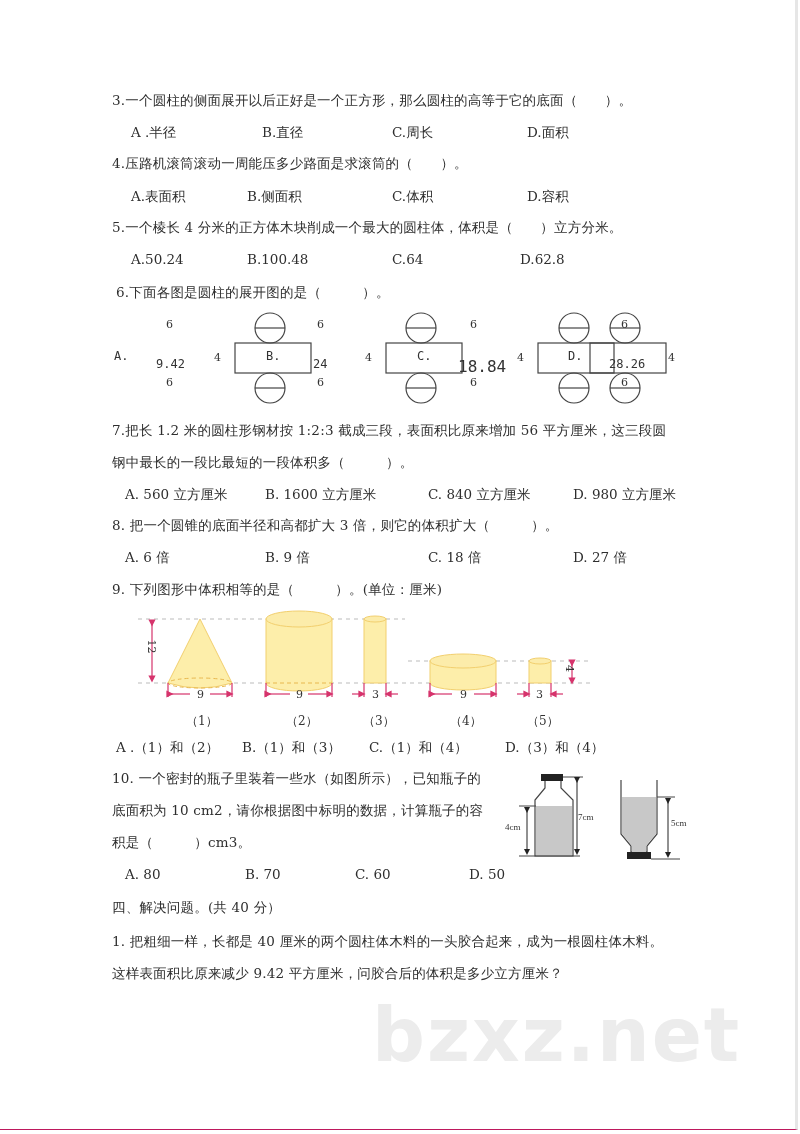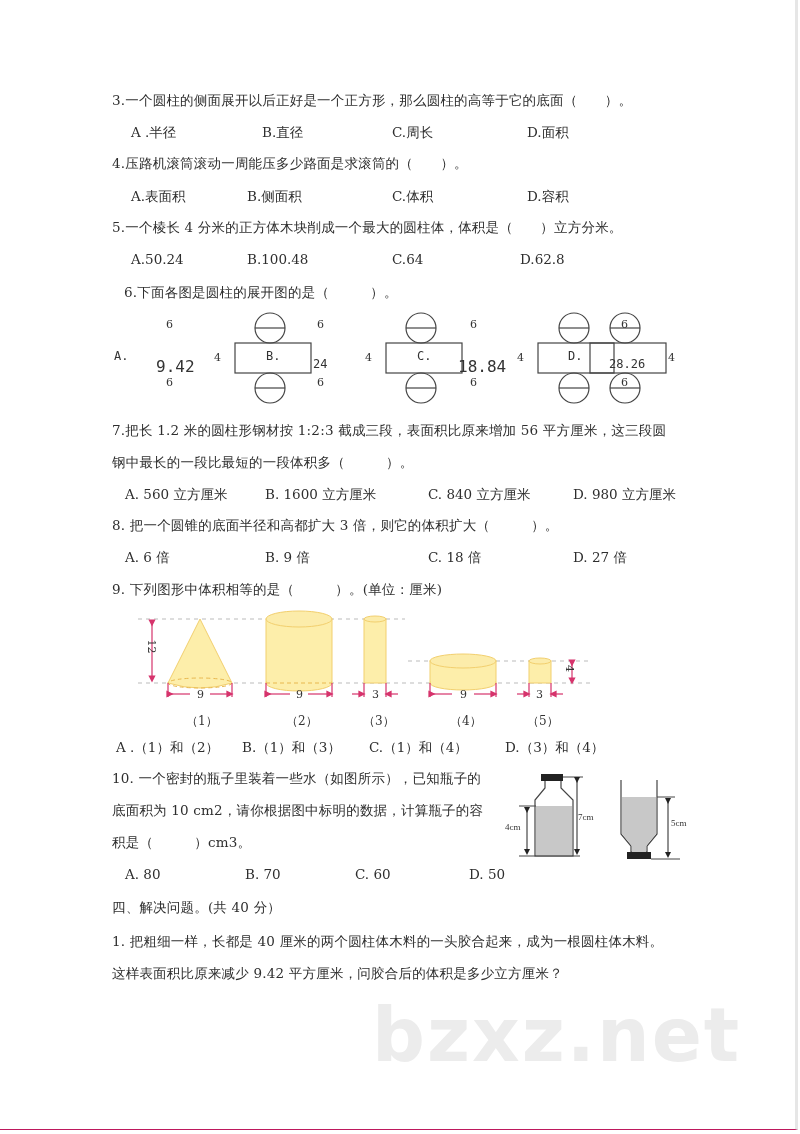--- a/index.html
+++ b/index.html
@@ -35,21 +35,21 @@
   <div class="opt" style="left:247px;top:188px;" data-name="question-4-option-b">B.侧面积</div>
   <div class="opt" style="left:392px;top:188px;" data-name="question-4-option-c">C.体积</div>
   <div class="opt" style="left:527px;top:188px;text-align:right;" data-name="question-4-option-d">D.容积</div>
 
   <div class="line" style="left:112px;top:219px;" data-name="question-5-text">5.一个棱长 4 分米的正方体木块削成一个最大的圆柱体，体积是（　　）立方分米。</div>
   <div class="opt" style="left:131px;top:251px;" data-name="question-5-option-a">A.50.24</div>
   <div class="opt" style="left:247px;top:251px;" data-name="question-5-option-b">B.100.48</div>
   <div class="opt" style="left:392px;top:251px;" data-name="question-5-option-c">C.64</div>
   <div class="opt" style="left:520px;top:251px;" data-name="question-5-option-d">D.62.8</div>
 
-  <div class="line" style="left:124px;top:284px;text-align:center;" data-name="question-6-text">6.下面各图是圆柱的展开图的是（　　　）。</div>
+  <div class="line" style="left:116px;top:284px;text-align:center;" data-name="question-6-text">6.下面各图是圆柱的展开图的是（　　　）。</div>
 
   <svg style="position:absolute;left:100px;top:310px;" width="600" height="100" data-name="question-6-figures">
     <g fill="none" stroke="#444" stroke-width="1.2">
 
       <circle cx="170" cy="18" r="15"></circle>
         <line x1="155" y1="18" x2="185" y2="18"></line>
       <rect x="135" y="33" width="76" height="30"></rect>
       <circle cx="170" cy="78" r="15"></circle>
         <line x1="155" y1="78" x2="185" y2="78"></line>
 
@@ -88,21 +88,21 @@
   <div class="cap" style="left:570px;top:318px;font-size:11px;" data-name="figure-c-top-circle">6</div>
   <div class="cap" style="left:621px;top:318px;font-size:11px;" data-name="figure-d-top-circle">6</div>
 
   <style>
     [data-name="figure-a-top-circle"]{left:166px!important;}
     [data-name="figure-b-top-circle"]{left:317px!important;}
     [data-name="figure-c-top-circle"]{left:470px!important;}
     [data-name="figure-d-top-circle"]{left:621px!important;}
   </style>
 
-  <div class="cap" style="left:156px;top:357px;font-family:'DejaVu Sans Mono',monospace;font-size:16px;" data-name="figure-a-rect-value">9.42</div>
+  <div class="cap" style="left:156px;top:357px;font-family:'DejaVu Sans Mono',monospace;font-size:12px;" data-name="figure-a-rect-value">9.42</div>
   <div class="cap" style="left:313px;top:357px;font-family:'DejaVu Sans Mono',monospace;font-size:12px;" data-name="figure-b-rect-value">24</div>
   <div class="cap" style="left:458px;top:357px;font-family:'DejaVu Sans Mono',monospace;font-size:16px;" data-name="figure-c-rect-value">18.84</div>
   <div class="cap" style="left:609px;top:357px;font-family:'DejaVu Sans Mono',monospace;font-size:12px;" data-name="figure-d-rect-value">28.26</div>
 
   <div class="cap" style="left:214px;top:351px;font-size:11px;" data-name="figure-a-side">4</div>
   <div class="cap" style="left:365px;top:351px;font-size:11px;" data-name="figure-b-side">4</div>
   <div class="cap" style="left:517px;top:351px;font-size:11px;" data-name="figure-c-side">4</div>
   <div class="cap" style="left:668px;top:351px;font-size:11px;" data-name="figure-d-side">4</div>
 
   <div class="cap" style="left:166px;top:376px;font-size:11px;" data-name="figure-a-bottom-circle">6</div>

